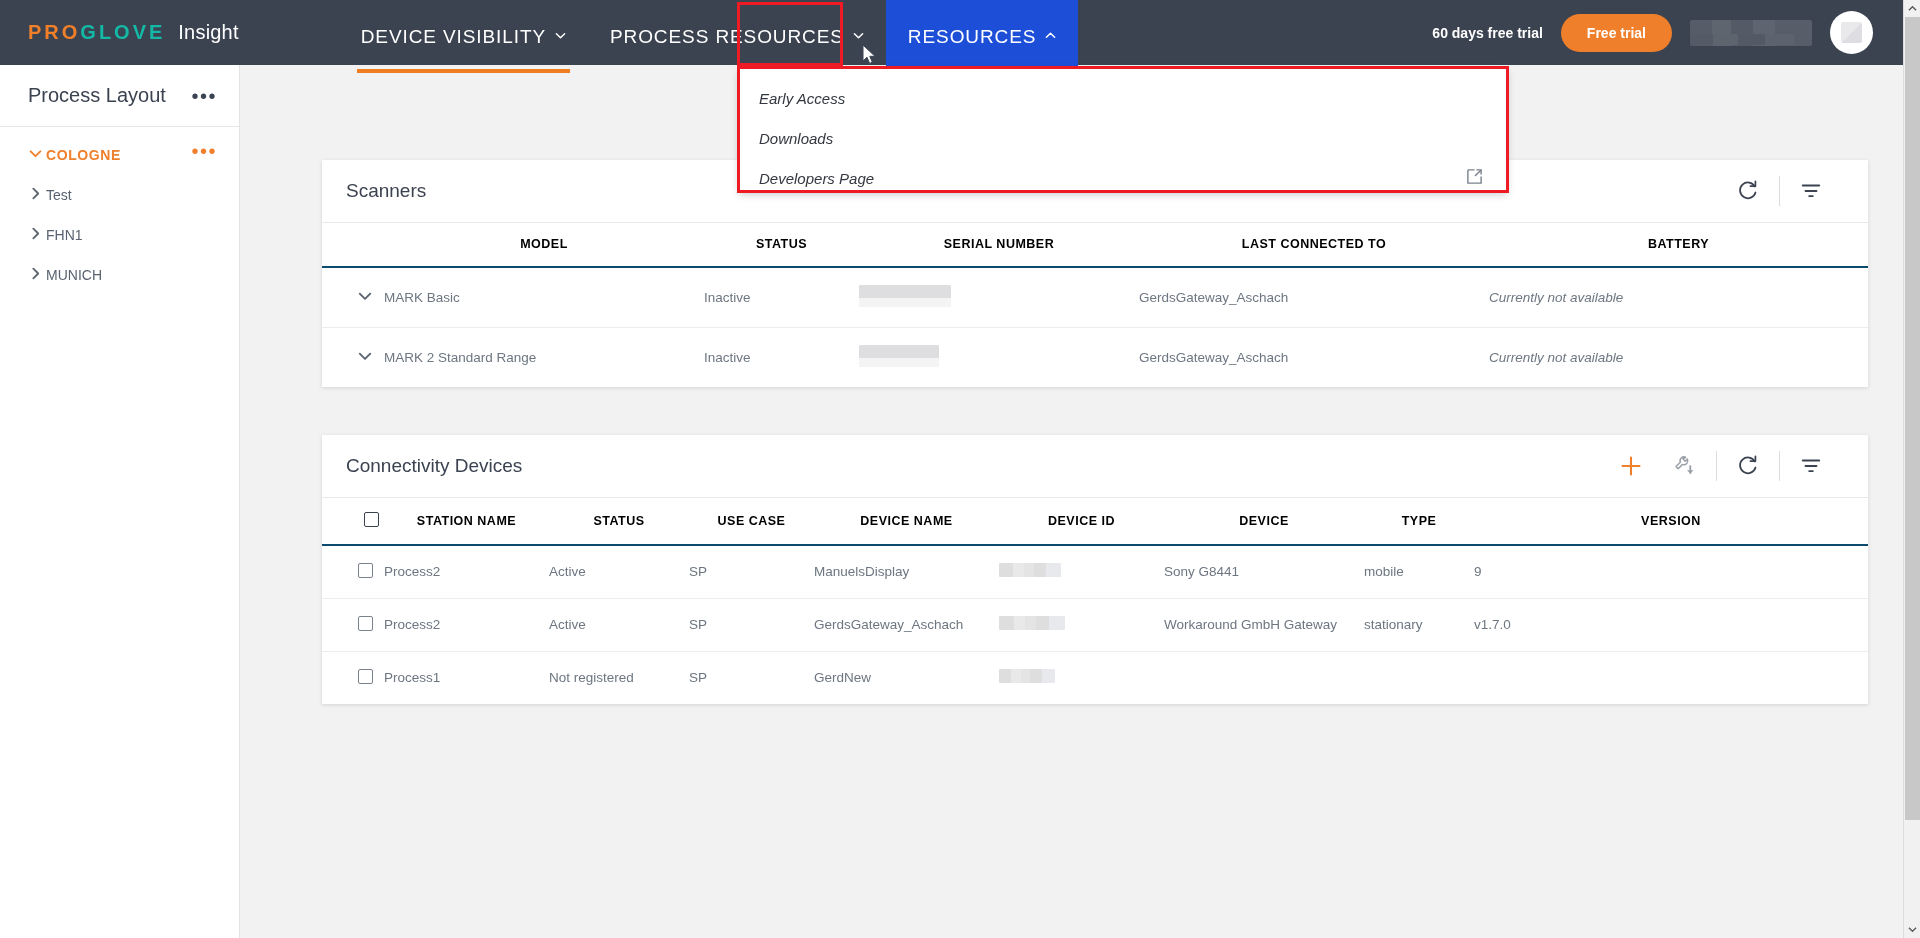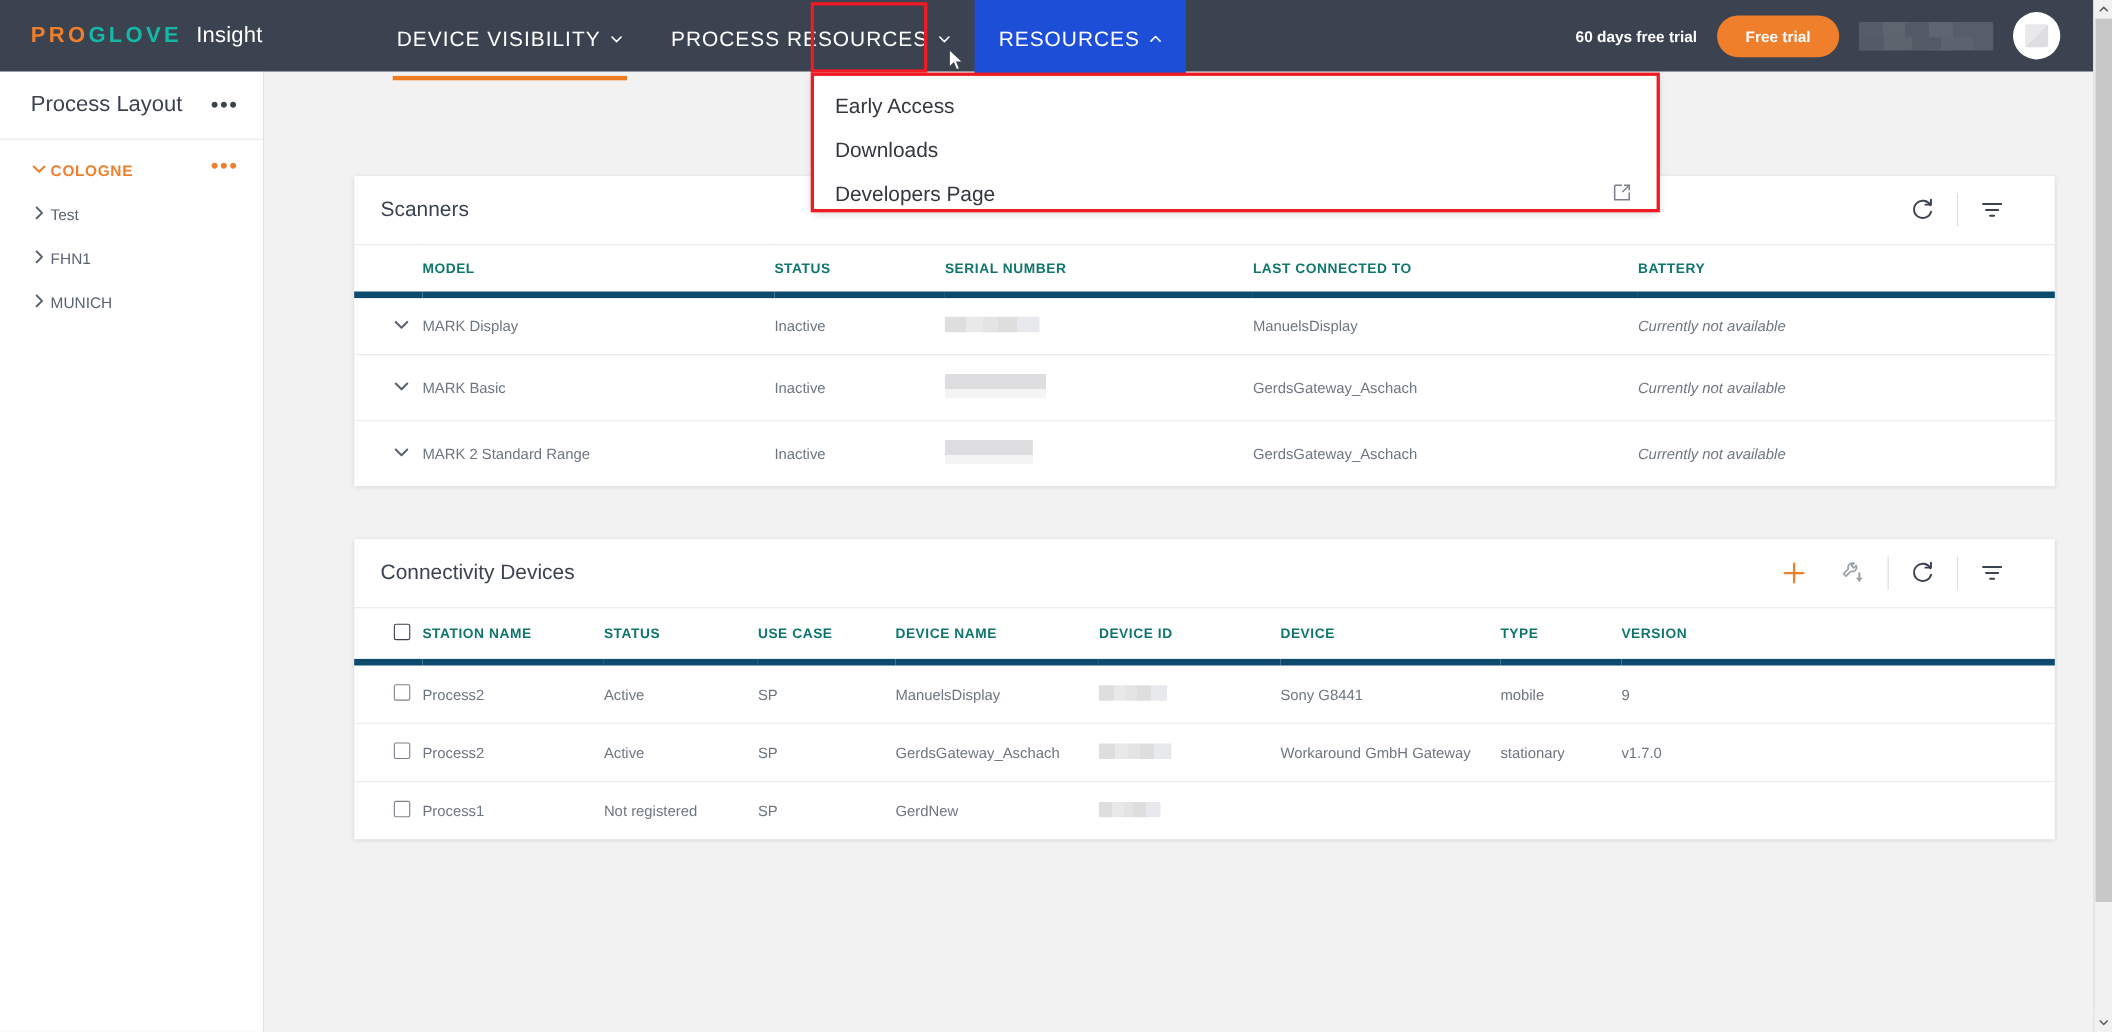--- a/index.html
+++ b/index.html
@@ -65,21 +65,21 @@
   }
 
   
   .dropdown {
     position: absolute; left: 739px; top: 68px; width: 768px; height: 123px;
     background: #ffffff; box-shadow: 0 3px 8px rgba(0,0,0,.22); z-index: 50;
     padding-top: 10px;
   }
   .dd-item {
     height: 40px; display: flex; align-items: center; padding-left: 20px;
-    font-size: 19px; color: #33373f; cursor: pointer; position: relative;
+    font-size: 15px; color: #33373f; cursor: pointer; position: relative; font-style: italic;
   }
   .ext-icon { position: absolute; right: 24px; top: 50%; transform: translateY(-50%); }
 
   
   .sidebar {
     position: absolute; left: 0; top: 65px; width: 240px; height: 873px;
     background: #ffffff; border-right: 1px solid #e3e3e5;
   }
   .sb-head {
     height: 62px; display: flex; align-items: center; padding: 0 22px 0 28px;
@@ -108,23 +108,23 @@
   .card-title { font-size: 19px; color: #3b4250; }
   .head-icons { margin-left: auto; display: flex; align-items: center; gap: 0px; }
   .icon-btn {
     width: 54px; height: 44px; display: flex; align-items: center; justify-content: center;
     cursor: pointer; background: none; border: none;
   }
   .divider-v { width: 1px; height: 30px; background: #dcdcde; margin: 0 4px; }
 
   table.tbl { width: 100%; border-collapse: collapse; }
   table.tbl th {
-    text-align: left; font-size: 12.5px; color: #0f766e; font-weight: 700;
+    text-align: center; font-size: 12.5px; color: #000000; font-weight: 700;
     letter-spacing: .5px; padding: 14px 0; border-top: 1px solid #e8e8ea;
-    border-bottom: 6px solid #0c4a6e; height: 44px;
+    border-bottom: 2px solid #0c4a6e; height: 44px;
   }
   table.tbl td {
     font-size: 13.5px; color: #6d7681; padding: 17px 0; border-bottom: 1px solid #ececee;
     height: 49px;
   }
   table.tbl tr:last-child td { border-bottom: none; }
   .c-exp { width: 62px; padding-left: 36px !important; }
   .c-chk { width: 62px; padding-left: 36px !important; }
   .status-active { color: #2a9b5d; }
   .status-notreg { color: #e0323c; }
@@ -308,32 +308,20 @@
           <th>BATTERY</th>
         </tr>
       </thead>
       <tbody>
         <tr>
           <td class="c-exp chev-cell">
             <svg width="14" height="14" viewBox="0 0 12 12">
                 <path d="M1.5 4 L6 8.5 L10.5 4" fill="none" stroke="#5c6470" stroke-width="1.6" stroke-linecap="round" stroke-linejoin="round"></path>
               </svg>
           </td>
-          <td>MARK Display</td>
-          <td>Inactive</td>
-          <td><span class="blurcell" style="width:86px"></span></td>
-          <td>ManuelsDisplay</td>
-          <td class="na">Currently not available</td>
-        </tr>
-        <tr>
-          <td class="c-exp chev-cell">
-            <svg width="14" height="14" viewBox="0 0 12 12">
-                <path d="M1.5 4 L6 8.5 L10.5 4" fill="none" stroke="#5c6470" stroke-width="1.6" stroke-linecap="round" stroke-linejoin="round"></path>
-              </svg>
-          </td>
           <td>MARK Basic</td>
           <td>Inactive</td>
           <td><span class="blurcell b2" style="width:92px"></span></td>
           <td>GerdsGateway_Aschach</td>
           <td class="na">Currently not available</td>
         </tr>
         <tr>
           <td class="c-exp chev-cell">
             <svg width="14" height="14" viewBox="0 0 12 12">
                 <path d="M1.5 4 L6 8.5 L10.5 4" fill="none" stroke="#5c6470" stroke-width="1.6" stroke-linecap="round" stroke-linejoin="round"></path>

